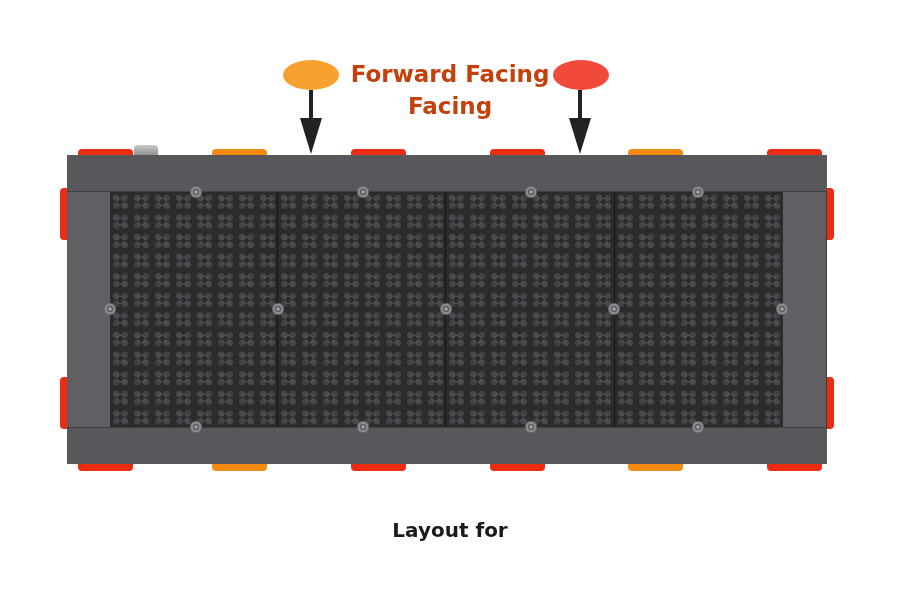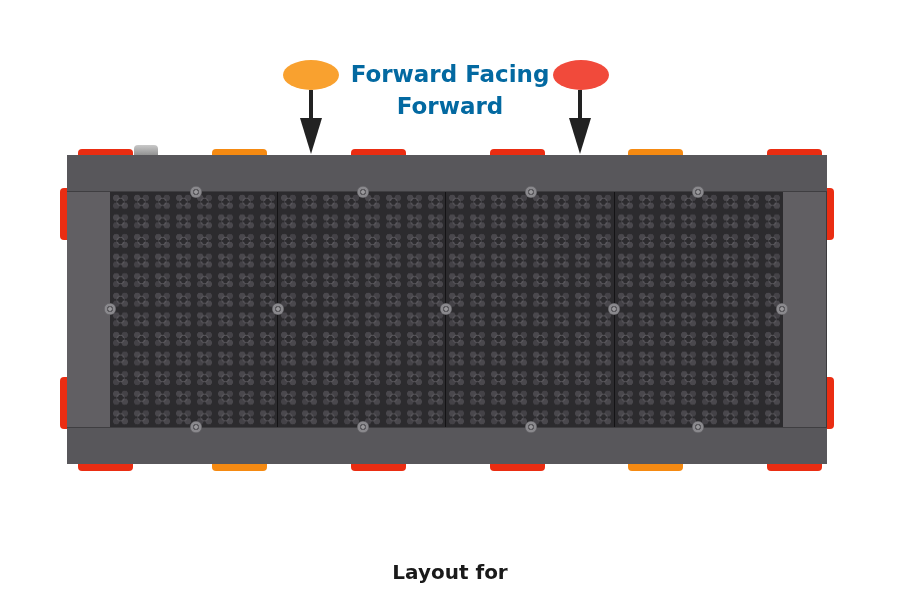--- a/index.html
+++ b/index.html
@@ -1,21 +1,21 @@
 <!DOCTYPE html>
 <html><head>
 <meta charset="utf-8">
 <style>
   html, body { margin:0; padding:0; background:#ffffff; }
   body { width:900px; height:600px; position:relative; overflow:hidden;
          font-family:"DejaVu Sans", sans-serif; }
   .title { position:absolute; left:330px; top:58px; width:240px; text-align:center;
-           font-weight:bold; font-size:23px; line-height:32px; color:#0369a1; }
+           font-weight:bold; font-size:23px; line-height:32px; color:#c2410c; }
   .caption { position:absolute; left:250px; top:515px; width:400px; text-align:center;
-             font-weight:bold; font-size:20px; line-height:30px; color:#1a1a1a;margin-top:42px; }
+             font-weight:bold; font-size:20px; line-height:30px; color:#1a1a1a; }
   .legend-dot { position:absolute; width:56px; height:30px; border-radius:50%; }
   .arrow-shaft { position:absolute; width:4px; background:#222; }
   .arrow-head { position:absolute; width:0; height:0;
                 border-left:11px solid transparent; border-right:11px solid transparent;
                 border-top:36px solid #222; }
   .frame { position:absolute; left:67px; top:155px; width:760px; height:309px;
            background:#57565a; box-shadow: inset 0 0 0 1px #3c3b3e; }
   .bar-top { position:absolute; left:67px; top:155px; width:760px; height:37px;
              background:#58575b; border-bottom:1px solid #3f3e41; box-sizing:border-box; }
   .bar-bottom { position:absolute; left:67px; top:427px; width:760px; height:37px;
@@ -43,21 +43,21 @@
   .light-right { border-radius:0 4px 4px 0; }
   .knob { position:absolute; left:134px; top:145px; width:24px; height:11px;
           border-radius:4px 4px 0 0;
           background:linear-gradient(to bottom, #c9c9c9, #8d8d8d); }
 </style>
 </head>
 <body>
 
 <div class="title">
   <div>Forward Facing</div>
-  <div>Forward</div>
+  <div>Facing</div>
 </div>
 
 <div class="legend-dot" style="left:283px; top:60px; background:#f9a12f;"></div>
 <div class="legend-dot" style="left:553px; top:60px; background:#f14a3b;"></div>
 
 <div>
   <div class="arrow-shaft" style="left:309px; top:90px; height:32px;"></div>
   <div class="arrow-head" style="left:300px; top:118px;"></div>
 </div>
 <div>

